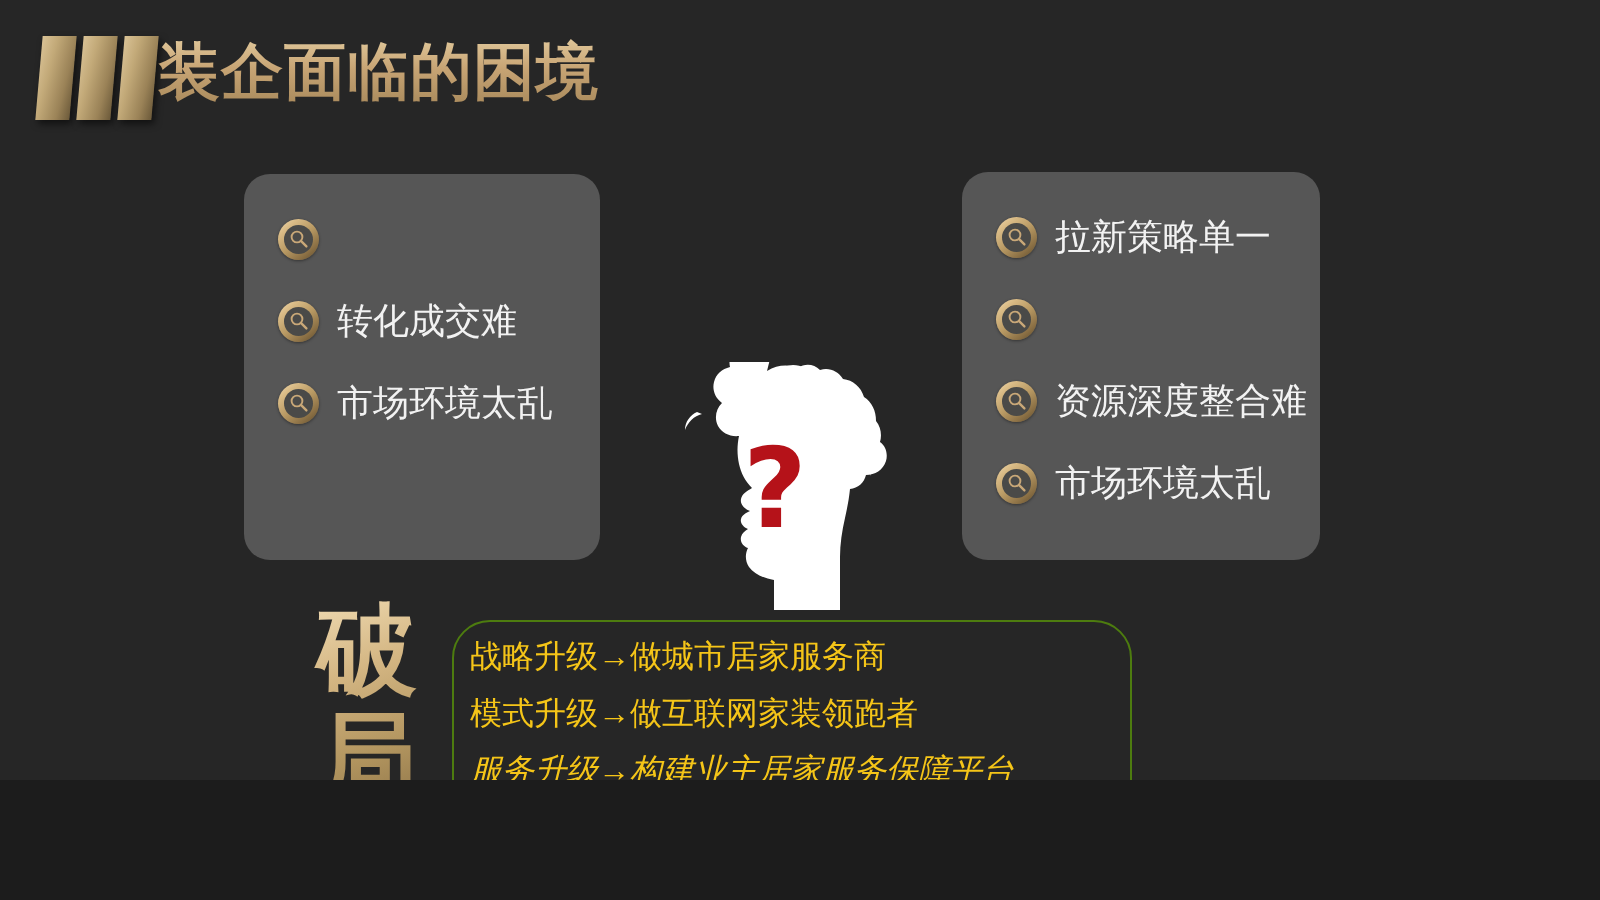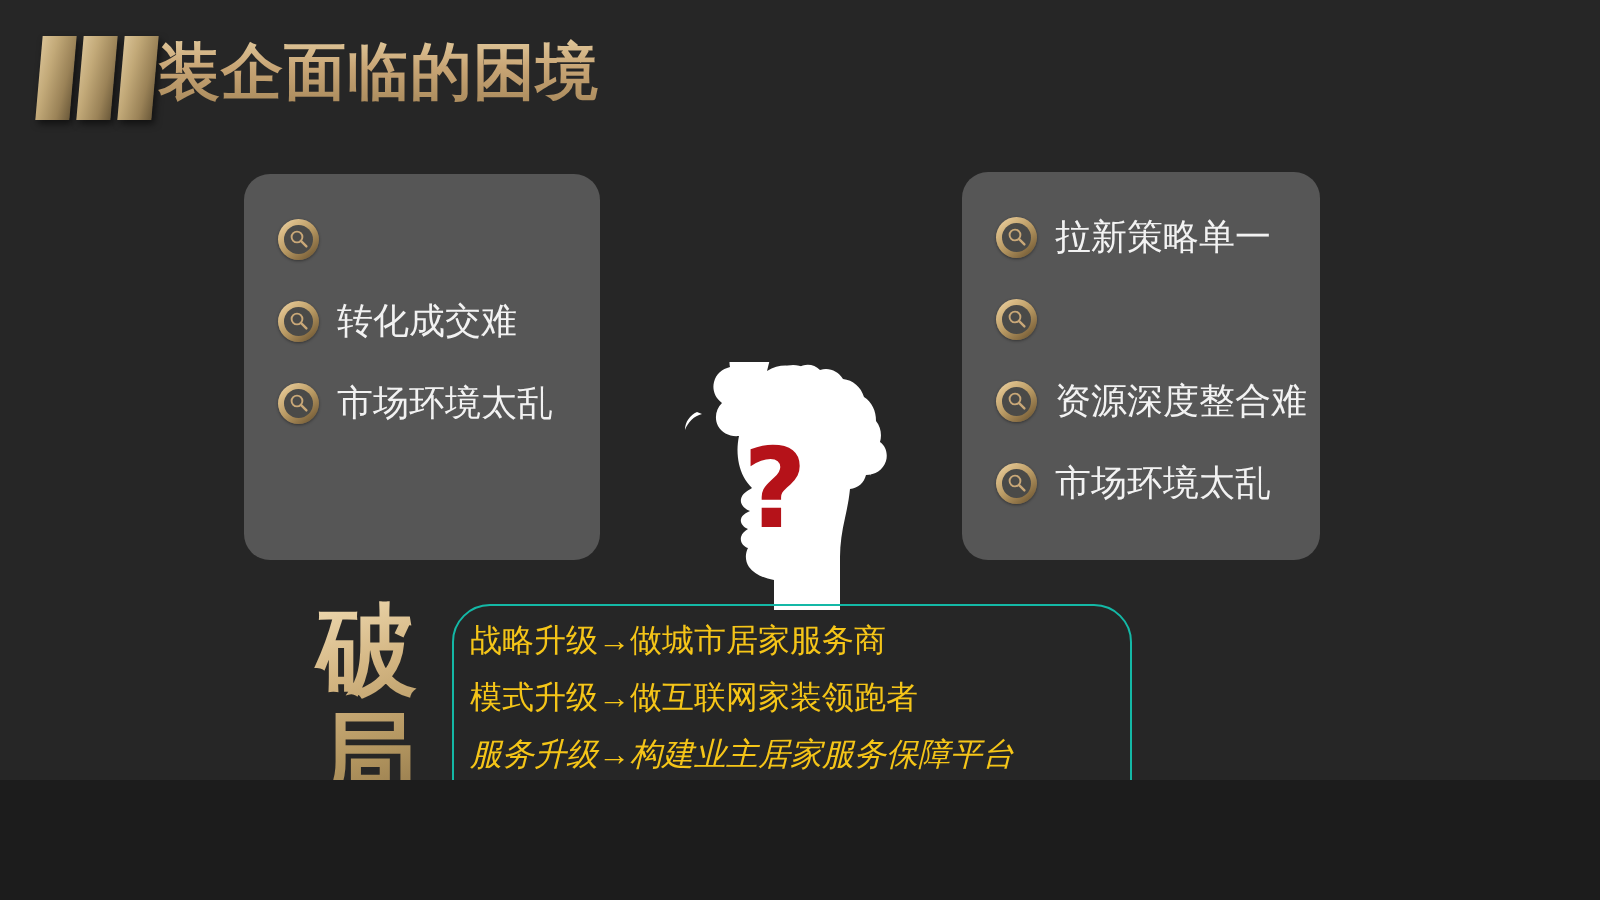--- a/index.html
+++ b/index.html
@@ -138,24 +138,24 @@
     -webkit-background-clip: text;
     background-clip: text;
     -webkit-text-fill-color: transparent;
   }
   #breakthrough .bt-char { display: block; }
 
   
   #solution-box {
     position: absolute;
     left: 452px;
-    top: 604px;
+    top: 620px;
     width: 676px;
     height: 216px;
-    border: 2px solid #14b8a6;
+    border: 2px solid #4d7c0f;
     border-radius: 38px;
     background: transparent;
   }
   #solution-list {
     position: absolute;
     left: 16px;
     top: 18px;
   }
   .solution-line {
     font-size: 32px;

